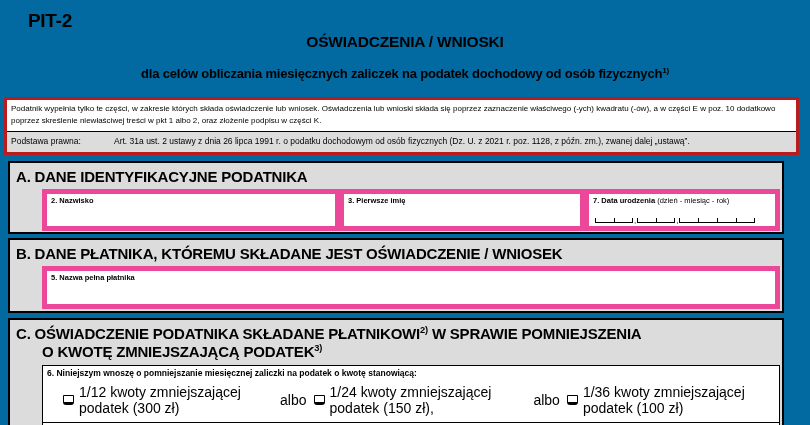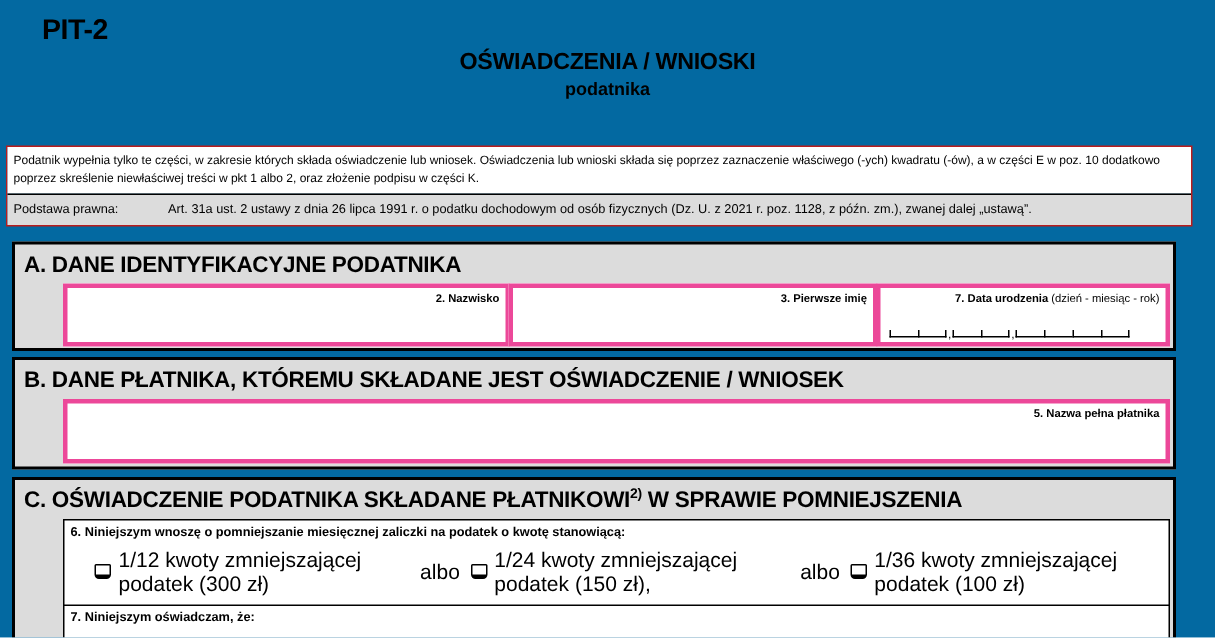--- a/index.html
+++ b/index.html
@@ -11,32 +11,32 @@
   }
   
   .form-code{position:absolute;left:28px;top:10px;font-size:19px;font-weight:bold;letter-spacing:-0.3px;}
   .hdr-center{position:absolute;left:0;top:0;width:100%;text-align:center;}
   .hdr-title{position:absolute;top:33px;width:100%;font-size:15.5px;font-weight:bold;letter-spacing:-0.2px;}
   .hdr-sub1{position:absolute;top:52px;width:100%;font-size:12px;font-weight:bold;}
   .hdr-sub2{position:absolute;top:66px;width:100%;font-size:13px;font-weight:bold;letter-spacing:-0.2px;}
   sup{font-size:0.62em;vertical-align:super;line-height:0;}
 
   
-  .info-box{position:absolute;left:4px;top:97px;width:789px;border:1px solid #b91c1c;}
+  .info-box{position:absolute;left:4px;top:97px;width:789px;border:3px solid #b91c1c;}
   .info-row1{background:#fff;padding:3px 5px 3px 4px;font-size:8px;line-height:1.55;}
   .info-row2{background:#dcdcdc;border-top:1px solid #000;display:flex;padding:3px 5px 4px 4px;font-size:8.5px;line-height:1.5;}
   .info-row2 .lbl{flex:0 0 103px;}
   .info-row2 .txt{flex:1;}
 
   
   .section{position:absolute;left:8px;width:776px;border:2px solid #000;background:#dcdcdc;box-sizing:border-box;}
   .sec-title{font-size:15px;font-weight:bold;letter-spacing:-0.2px;padding:5px 4px 3px 6px;line-height:1.22;}
   .sec-title .l2{display:block;margin-left:26px;}
   .fields{display:flex;margin-left:32px;margin-right:2px;background:#fff;}
-  .fbox{border:3px solid #ec4899;background:#fff;box-sizing:border-box;padding:2px 4px;position:relative;text-align:right;}
+  .fbox{border:5px solid #ec4899;background:#fff;box-sizing:border-box;padding:2px 4px;position:relative;}
   .fbox + .fbox{margin-left:-1px;}
   .flabel{font-size:7.5px;font-weight:bold;line-height:1.25;}
   .flabel .hint{font-weight:normal;}
 
   
   .date-cells{position:absolute;left:6px;right:5px;bottom:3px;display:flex;align-items:flex-end;}
   .dc-group{display:flex;}
   .dc{width:19px;height:5px;border-left:1px solid #000;border-bottom:1px solid #000;box-sizing:border-box;}
   .dc:last-child{border-right:1px solid #000;}
   .dc-comma{font-size:8px;line-height:4px;padding:0 1px;}
@@ -50,21 +50,21 @@
   .opt-sep{margin:0 7px 0 9px;}
   .cut-row{margin-left:2px;margin-top:6px;height:30px;}
 </style>
 </head>
 <body>
 
 <div id="page">
 
   <div class="form-code">PIT-2</div>
   <div class="hdr-title hdr-center">OŚWIADCZENIA / WNIOSKI</div>
-  <div class="hdr-sub1 hdr-center">podatnika</div>
+  <div class="hdr-sub2 hdr-center"><span>dla celów obliczania miesięcznych zaliczek na podatek dochodowy od osób fizycznych</span><sup>1)</sup></div>
 
   <div class="info-box">
     <div class="info-row1">Podatnik wypełnia tylko te części, w zakresie których składa oświadczenie lub wniosek. Oświadczenia lub wnioski składa się poprzez zaznaczenie właściwego (-ych) kwadratu (-ów), a w części E w poz. 10 dodatkowo poprzez skreślenie niewłaściwej treści w pkt 1 albo 2, oraz złożenie podpisu w części K.</div>
     <div class="info-row2">
       <div class="lbl">Podstawa prawna:</div>
       <div class="txt">Art. 31a ust. 2 ustawy z dnia 26 lipca 1991 r. o podatku dochodowym od osób fizycznych (Dz. U. z 2021 r. poz. 1128, z późn. zm.), zwanej dalej „ustawą”.</div>
     </div>
   </div>
 
   <div class="section" style="top:161px;height:73px;">
@@ -108,20 +108,21 @@
       <div class="fbox" style="flex:1 1 auto;">
         <div class="flabel">5. Nazwa pełna płatnika</div>
         <div></div>
       </div>
     </div>
   </div>
 
   <div class="section" style="top:318px;height:140px;">
     <div class="sec-title">
       <span>C. OŚWIADCZENIE PODATNIKA SKŁADANE PŁATNIKOWI</span><sup>2)</sup><span> W SPRAWIE POMNIEJSZENIA</span>
+      <span class="l2"><span>O KWOTĘ ZMNIEJSZAJĄCĄ PODATEK</span><sup>3)</sup></span>
     </div>
 
     <div class="opt-box">
       <div class="opt-label">6. Niniejszym wnoszę o pomniejszanie miesięcznej zaliczki na podatek o kwotę stanowiącą:</div>
       <div class="opt-line">
         <span class="cb"></span>
         <span class="opt-text">1/12 kwoty zmniejszającej podatek (300 zł)</span>
         <span class="opt-sep">albo</span>
         <span class="cb"></span>
         <span class="opt-text">1/24 kwoty zmniejszającej podatek (150 zł),</span>

